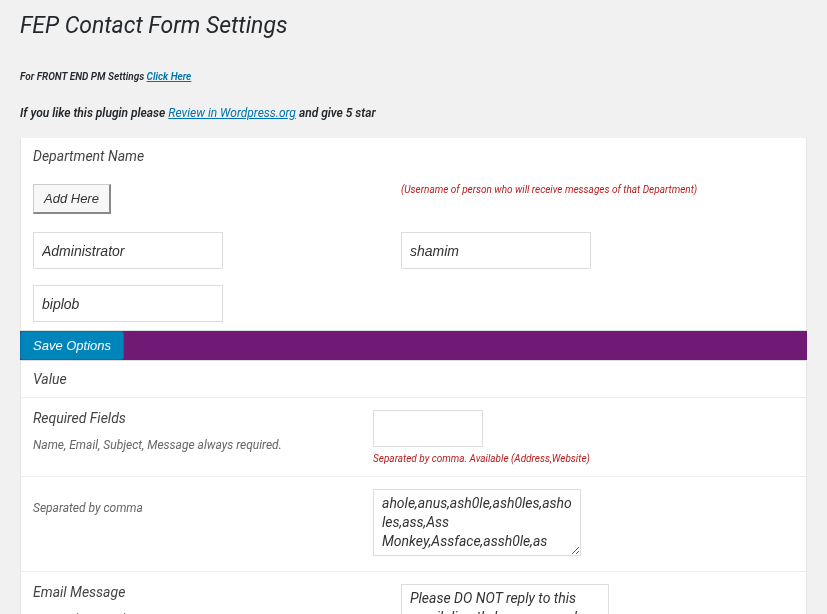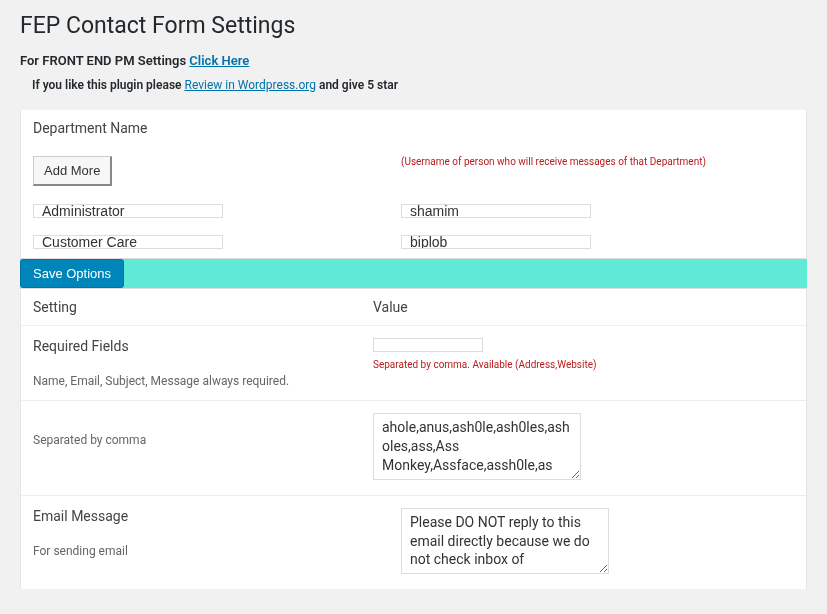--- a/index.html
+++ b/index.html
@@ -1,43 +1,43 @@
 <!DOCTYPE html>
 <html><head>
   <meta charset="utf-8">
   <style>
-    * { box-sizing: border-box; margin: 0; padding: 0; }
+    * { box-sizing: border-box; margin: 0; padding: 0; font-style: italic; }
     body {
       font-family: -apple-system, BlinkMacSystemFont, "Segoe UI", Roboto, "Helvetica Neue", Arial, sans-serif;
       background: #f1f1f1;
       color: #23282d;
       font-size: 13px;
       padding: 0 20px 20px 20px;
     }
     h1.page-title {
       font-size: 23px;
       font-weight: 400;
       color: #23282d;
       padding: 12px 0 8px 0;
     }
     .intro-line {
-      font-size: 13px;
+      font-size: 10px;
       color: #23282d;
-      margin: 6px 0;
+      margin: 24px 0;
     }
     .intro-line strong { font-weight: 600; }
     .intro-line a {
       color: #0073aa;
       text-decoration: underline;
       font-weight: 600;
     }
     .review-line {
       font-size: 12px;
       color: #23282d;
-      margin: 10px 0 18px 12px;
+      margin: 10px 0 18px 0;
     }
     .review-line strong { font-weight: 600; }
     .review-line a {
       color: #0073aa;
       text-decoration: underline;
     }
     .panel {
       background: #fff;
       border-left: 1px solid #e5e5e5;
       border-right: 1px solid #e5e5e5;
@@ -57,57 +57,57 @@
     .col-right {
       flex: 1;
     }
     .th {
       font-size: 14px;
       color: #444;
     }
     .desc {
       font-size: 12px;
       color: #666;
-      margin-top: 20px;
+      margin-top: 12px;
     }
     .hint {
       font-size: 10px;
       color: #b91c1c;
     }
     button.add-more {
       font-size: 13px;
       padding: 6px 10px;
       background: #f7f7f7;
       border: 1px solid #ccc;
       border-right: 2px solid #888;
       border-bottom: 2px solid #888;
       cursor: pointer;
       color: #333;
     }
     input[type="text"] {
       font-size: 14px;
       padding: 4px 8px;
       border: 1px solid #ddd;
       width: 190px;
-      height: 14px;
+      height: 37px;
       color: #333;
     }
     input.medium { width: 110px; }
     textarea {
       font-size: 14px;
       padding: 4px 8px;
       border: 1px solid #ddd;
       width: 208px;
       resize: both;
       color: #333;
       font-family: inherit;
       line-height: 1.35;
     }
     .save-bar {
-      background: #5eead4;
+      background: #701a75;
       border-top: 1px solid #ddd;
       border-bottom: 1px solid #ddd;
       padding: 0;
     }
     button.save {
       background: #0085ba;
       border: 1px solid #0073aa;
       color: #fff;
       font-size: 13px;
       padding: 6px 12px;
@@ -130,49 +130,45 @@
 <p class="review-line">
   <strong>If you like this plugin please </strong><a href="#">Review in Wordpress.org</a><strong> and give 5 star</strong>
 </p>
 
 <div class="panel">
   <div class="row header norule">
     <div class="col-left th">Department Name</div>
   </div>
   <div class="row norule tight">
     <div class="col-left">
-      <button class="add-more">Add More</button>
+      <button class="add-more">Add Here</button>
     </div>
     <div class="col-right hint">(Username of person who will receive messages of that Department)</div>
   </div>
   <div class="row dept norule">
     <div class="col-left">
       <input type="text" value="Administrator" style="">
     </div>
     <div class="col-right">
       <input type="text" value="shamim" style="">
     </div>
   </div>
   <div class="row dept norule">
-    <div class="col-left">
-      <input type="text" value="Customer Care" style="">
-    </div>
     <div class="col-right">
       <input type="text" value="biplob" style="">
     </div>
   </div>
 </div>
 
 <div class="save-bar">
   <button class="save">Save Options</button>
 </div>
 
 <div class="panel">
   <div class="row header">
-    <div class="col-left th">Setting</div>
     <div class="col-right th">Value</div>
   </div>
 
   <div class="row">
     <div class="col-left">
       <div class="th">Required Fields</div>
       <div class="desc">Name, Email, Subject, Message always required.</div>
     </div>
     <div class="col-right">
       <input type="text" class="medium" value="" style="">

